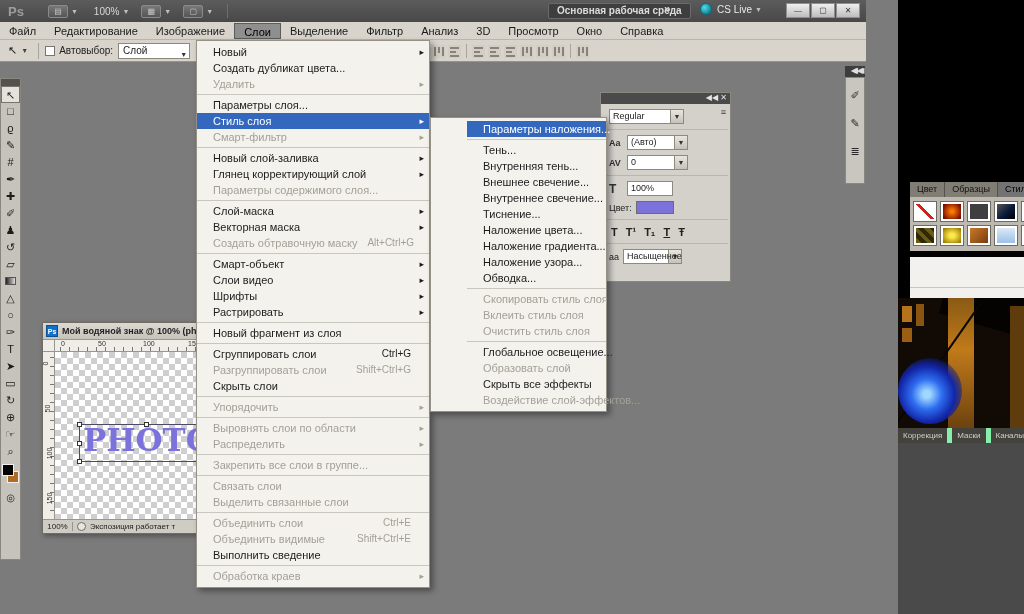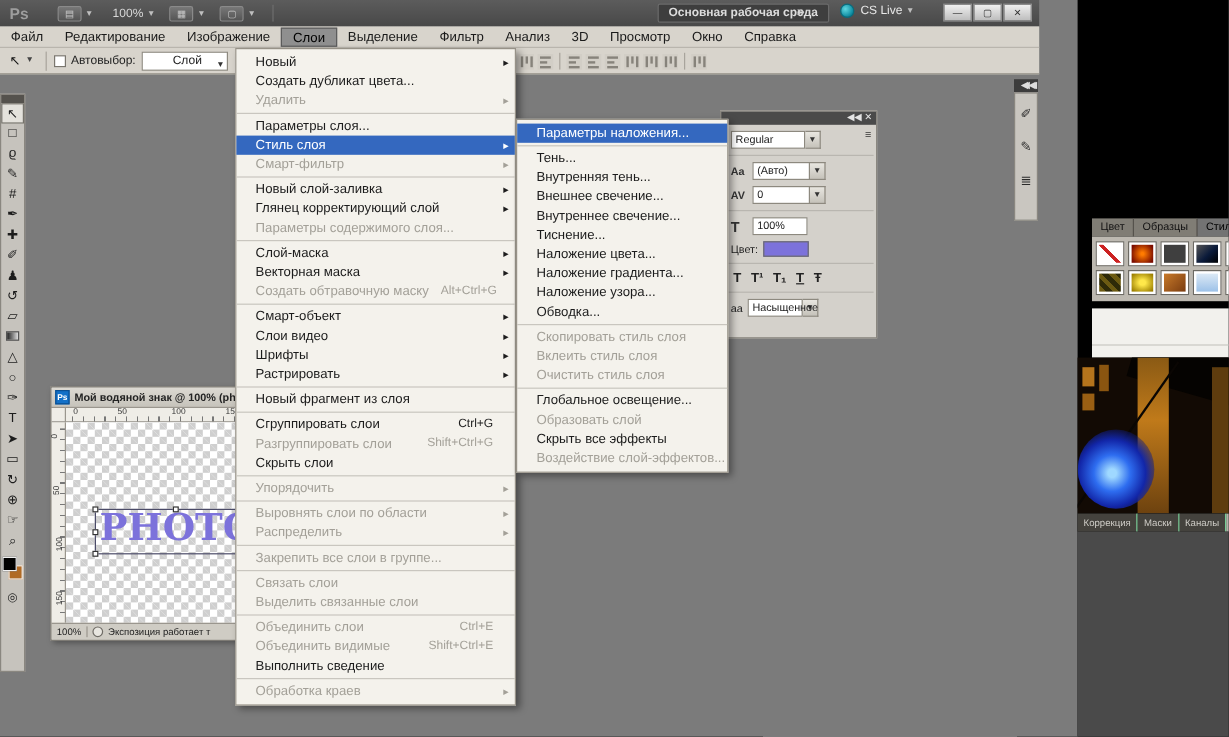--- a/index.html
+++ b/index.html
@@ -35,21 +35,21 @@
   .mb-item { padding:1px 9px; height:16px; line-height:14px; }
   .mb-item.active { background:#8f8f8f; border:1px solid #5c5c5c; color:#000; }
   
   .optionsbar { position:absolute; left:0; top:40px; width:866px; height:22px; background:#d8d4cc;
     border-bottom:1px solid #97938b; display:flex; align-items:center; font-size:10px; color:#222; z-index:30; }
   .opt-tool { margin-left:8px; font-size:11px; color:#111; }
   .opt-dd { font-size:7px; color:#444; margin:0 4px; }
   .opt-sep { width:1px; height:16px; background:#a8a49c; margin:0 6px; }
   .cb { width:10px; height:10px; background:#fff; border:1px solid #7a7possible; border:1px solid #7a766e; margin-right:4px; }
   .opt-select { width:72px; height:16px; background:#fff; border:1px solid #8d897f; margin-left:5px;
-    font-size:10px; line-height:14px; padding-left:4px; position:relative;text-align:center; }
+    font-size:10px; line-height:14px; padding-left:4px; position:relative; }
   .opt-select .dd { position:absolute; right:2px; top:4px; font-size:7px; color:#333; }
   .ai-group { position:absolute; left:432px; top:4px; display:flex; align-items:center; }
   .ai { width:13px; height:13px; margin-right:3px; background-color:#d2cec6; background-repeat:no-repeat; }
   .ai.h { background-image:linear-gradient(#87837b 0 0),linear-gradient(#87837b 0 0),linear-gradient(#87837b 0 0);
     background-size:9px 2px,6px 2px,9px 2px; background-position:2px 2px,2px 6px,2px 10px; }
   .ai.v { background-image:linear-gradient(#87837b 0 0),linear-gradient(#87837b 0 0),linear-gradient(#87837b 0 0);
     background-size:2px 9px,2px 6px,2px 9px; background-position:2px 2px,6px 2px,10px 2px; }
   .ai-sep { width:1px; height:14px; background:#a8a49c; margin:0 5px 0 2px; }
   
   .toolbox { position:absolute; left:0; top:78px; width:21px; height:482px; background:#c6c3bd;
@@ -94,21 +94,21 @@
     font-size:31px; color:#7c72db; white-space:nowrap; letter-spacing:0px; }
   .hd { position:absolute; width:5px; height:5px; background:#fff; border:1px solid #333; }
   .doc-status { position:absolute; left:0; bottom:0; width:100%; height:14px; background:#cfccc4;
     border-top:1px solid #9a968e; display:flex; align-items:center; font-size:8px; color:#222; }
   .doc-zoom { width:30px; text-align:center; border-right:1px solid #9a968e; }
   .st-ic { width:9px; height:9px; border:1px solid #6f6c66; border-radius:50%; margin:0 4px; background:#e8e6e0; }
   
   .menu { position:absolute; background:#f4f2ec; border:1px solid #979288; box-shadow:3px 3px 6px rgba(0,0,0,.4);
     padding:3px 0; font-size:11px; color:#1c1c1c; }
   .menu-layers { left:196px; top:40px; width:234px; z-index:50; }
-  .menu-style { left:430px; top:99px; width:177px; z-index:60; }
+  .menu-style { left:430px; top:117px; width:177px; z-index:60;padding-left:36px; }
   .mi { position:relative; height:16px; line-height:16px; display:flex; padding:0 18px 0 16px; white-space:nowrap; }
   .mi .sc { margin-left:auto; font-size:10px; padding-left:10px; }
   .mi .arrow::after { content:"▸"; position:absolute; right:5px; top:0; font-size:9px; }
   .mi.hl { background:#3468bf; color:#fff; }
   .mi.dis { color:#a3a098; }
   .msep { height:1px; background:#c9c6bf; margin:2px 0; }
   
   .charpanel { position:absolute; left:600px; top:92px; width:131px; height:190px; z-index:8;
     background:#d4d1cb; border:1px solid #8a8780; font-size:9px; color:#222; }
   .cp-top { height:11px; background:#4a4a4a; color:#e5e5e5; font-size:8px; line-height:10px; text-align:right; padding-right:3px; }
@@ -148,21 +148,21 @@
   .ph-warm1 { left:50px; top:0; width:26px; height:130px; background:linear-gradient(180deg,#8a5a14,#c07a1a 40%,#6d420f); }
   .ph-warm2 { left:112px; top:8px; width:16px; height:122px; background:#5e3c0e; }
   .ph-sq1 { left:4px; top:8px; width:10px; height:16px; background:#b5741c; }
   .ph-sq2 { left:4px; top:30px; width:10px; height:14px; background:#9a5f13; }
   .ph-sq3 { left:18px; top:6px; width:8px; height:22px; background:#8a5510; }
   .ph-roof { right:-30px; top:-36px; width:140px; height:72px; background:#050301; transform:rotate(16deg); }
   .ph-cable { left:40px; top:-10px; width:2px; height:150px; background:#0a0603; transform:rotate(35deg); }
   .ph-lamp { left:0px; top:60px; width:64px; height:66px; border-radius:50%;
     background:radial-gradient(circle at 45% 55%, #9fd8ff 0 7%, #2e6df0 30%, #1226a8 55%, rgba(8,12,70,.25) 78%, transparent 85%); }
   .rc-tabs { position:absolute; left:0; top:428px; width:158px; height:15px; background:#1e1e1e; display:flex; font-size:8px; }
-  .rc-tab { padding:0 5px; line-height:15px; background:#44423d; color:#cfcdc7; border-right:1px solid #86efac; }
+  .rc-tab { padding:0 5px; line-height:15px; background:#44423d; color:#cfcdc7; border-right:5px solid #86efac; }
   .rc-tab.active { background:#b5b2aa; color:#111;text-align:center; }
   .rc-bottom { position:absolute; left:0; top:443px; width:158px; height:171px; background:#4a4a4a; }
   .canvas-collapse { position:absolute; left:852px; top:66px; color:#ddd; font-size:8px; z-index:11; }
 </style>
 </head>
 <body>
 
 <div class="stage">
 
   <div class="titlebar">

